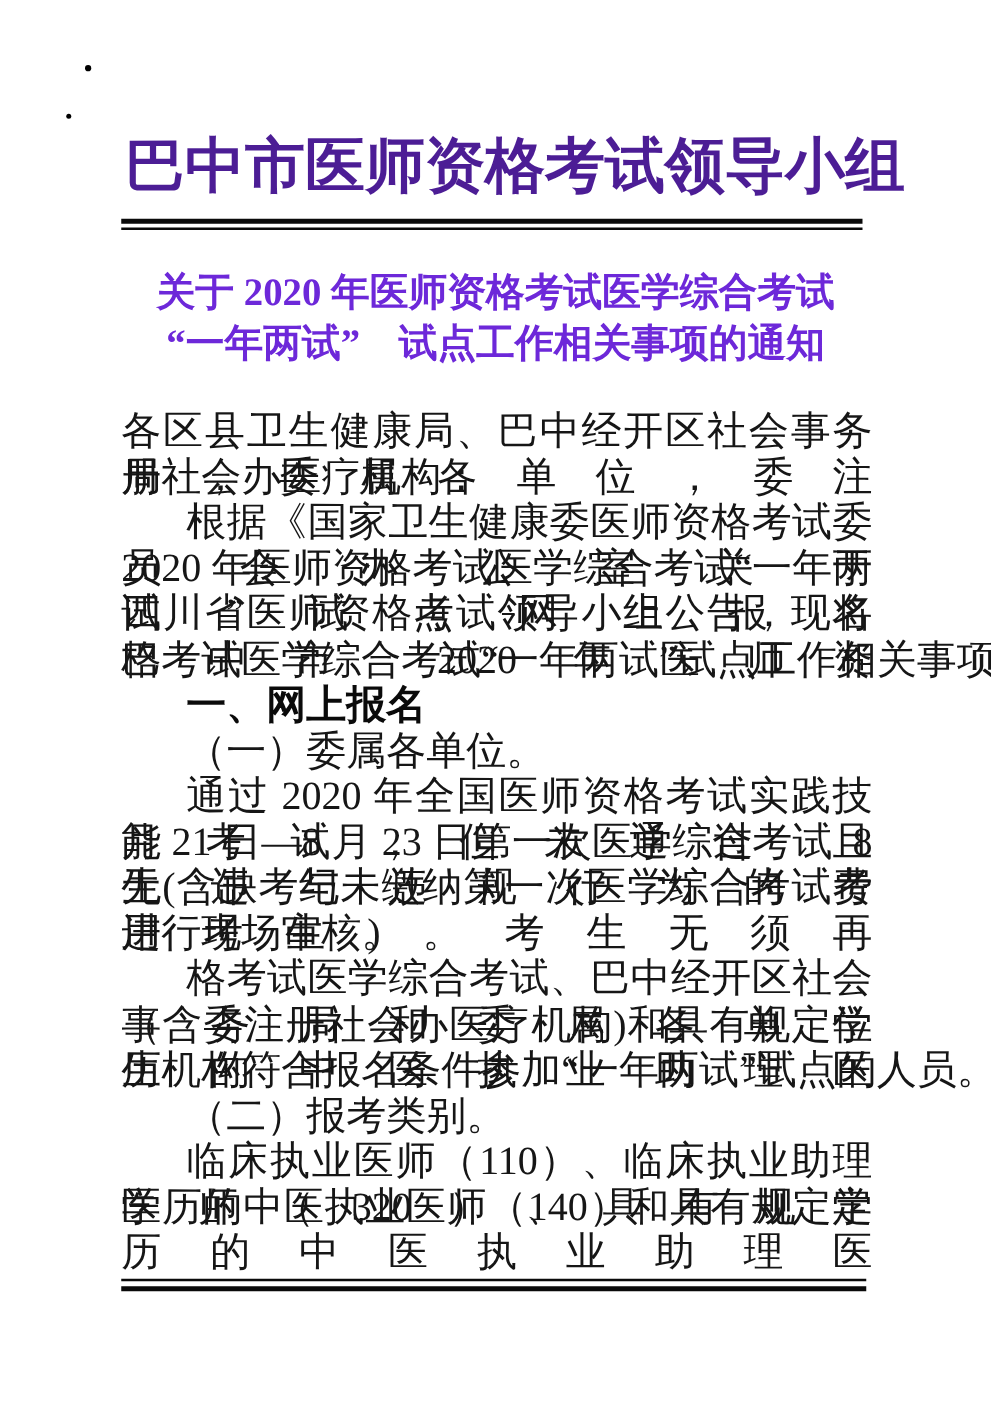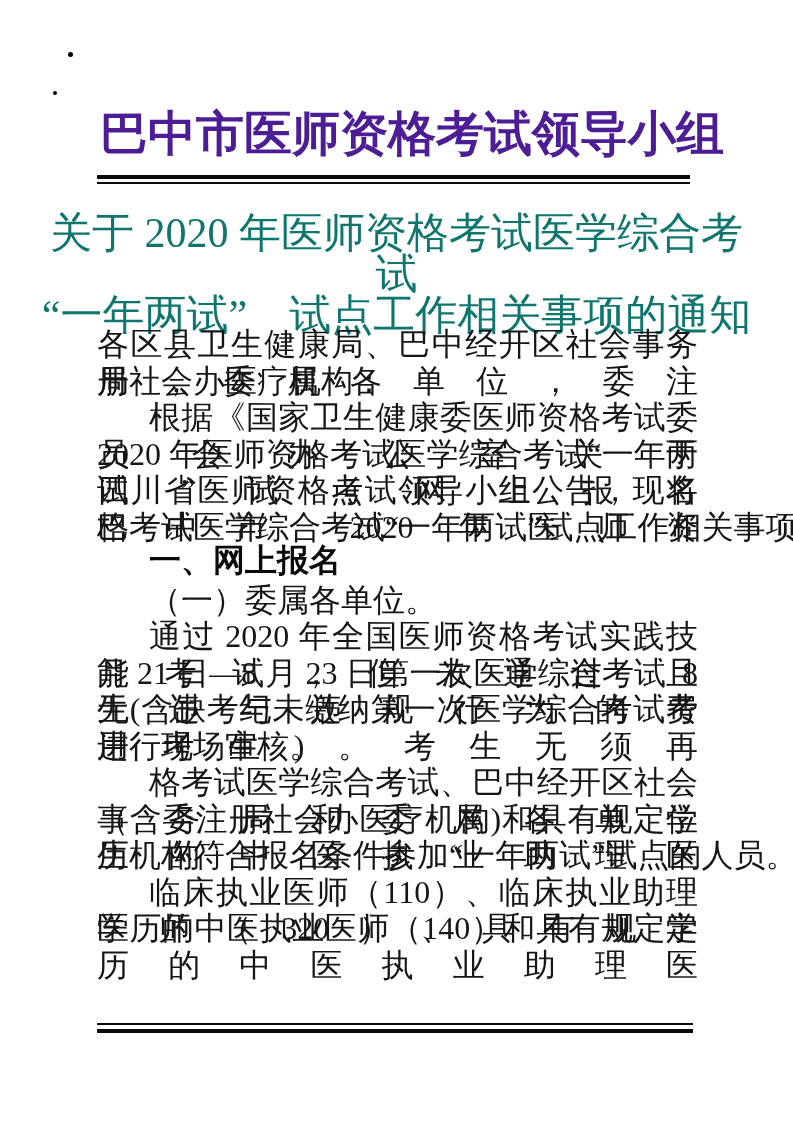--- a/index.html
+++ b/index.html
@@ -46,24 +46,24 @@
     height: 3px;
     border-top: 4px solid #0a0a0a;
     border-bottom: 2px solid #0a0a0a;
   }
   .doc-title {
     position: absolute;
     left: 40px;
     top: 213px;
     width: 713px;
     text-align: center;
-    font-size: 42px;
+    font-size: 31px;
     line-height: 41px;
-    font-weight: normal;
-    color: #0f766e;
+    font-weight: bold;
+    color: #6d28d9;
   }
   .body-text {
     position: absolute;
     left: 97px;
     top: 326px;
     width: 601px;
     font-size: 32px;
     line-height: 36.5px;
     color: #161616;
   }
@@ -73,21 +73,21 @@
   }
   .ln.fill {
     white-space: normal;
     text-align: justify;
     text-align-last: justify;
   }
   .ln.indent {
     text-indent: 52px;
   }
   .ln.h1 {
-    font-family: Liberation Mono, monospace;
+    font-family: Liberation Serif, serif;
     font-weight: bold;
     color: #0a0a0a;
   }
   .rule-bottom {
     position: absolute;
     left: 97px;
     top: 1023px;
     width: 596px;
     height: 4px;
     border-top: 2px solid #0a0a0a;
@@ -120,19 +120,20 @@
     <div class="ln">格考试医学综合考试“一年两试”试点工作相关事项通知如下。</div>
     <div class="ln indent h1">一、网上报名</div>
     <div class="ln indent">（一）委属各单位。</div>
     <div class="ln indent fill">通过 2020 年全国医师资格考试实践技能考试，但未通过 8</div>
     <div class="ln fill">月 21 日—8 月 23 日第一次医学综合考试且无违纪违规行为的考</div>
     <div class="ln fill">生(含缺考与未缴纳第一次医学综合考试费用考生)。考生无须再</div>
     <div class="ln">进行现场审核。</div>
     <div class="ln indent fill">格考试医学综合考试、巴中经开区社会事务局和委属各单位</div>
     <div class="ln fill">（含委注册社会办医疗机构)和具有规定学历的中医执业助理医</div>
     <div class="ln">生机构符合报名条件参加“一年两试”试点的人员。</div>
+    <div class="ln indent">（二）报考类别。</div>
     <div class="ln indent fill">临床执业医师（110）、临床执业助理医师（320）、具有规定</div>
     <div class="ln fill">学历的中医执业医师（140）和具有规定学历的中医执业助理医</div>
   </div>
 
   <div class="rule-bottom"></div>
 
 </div>
 
 </body></html>

